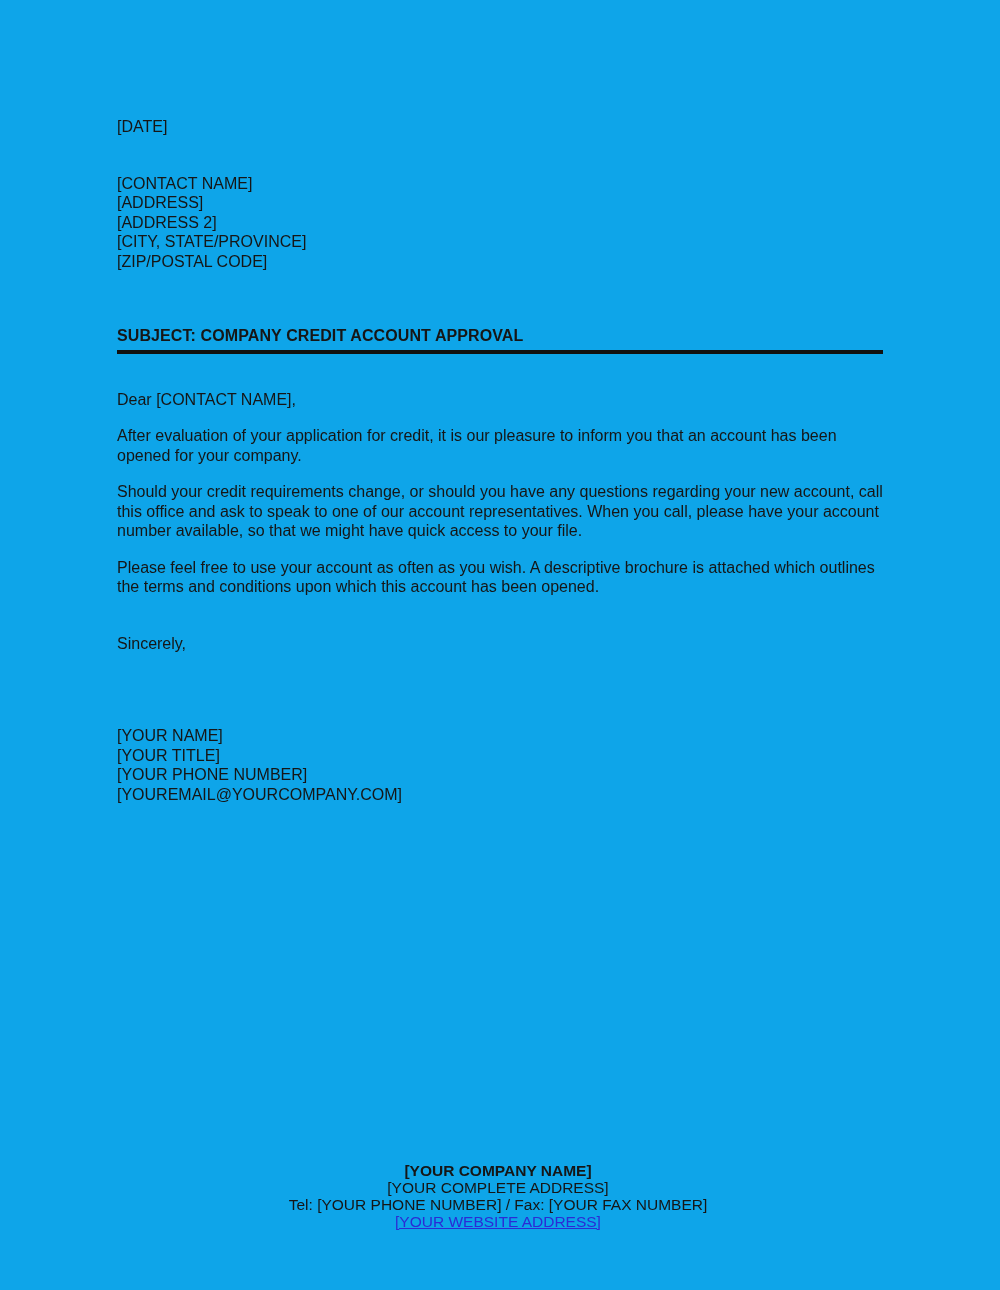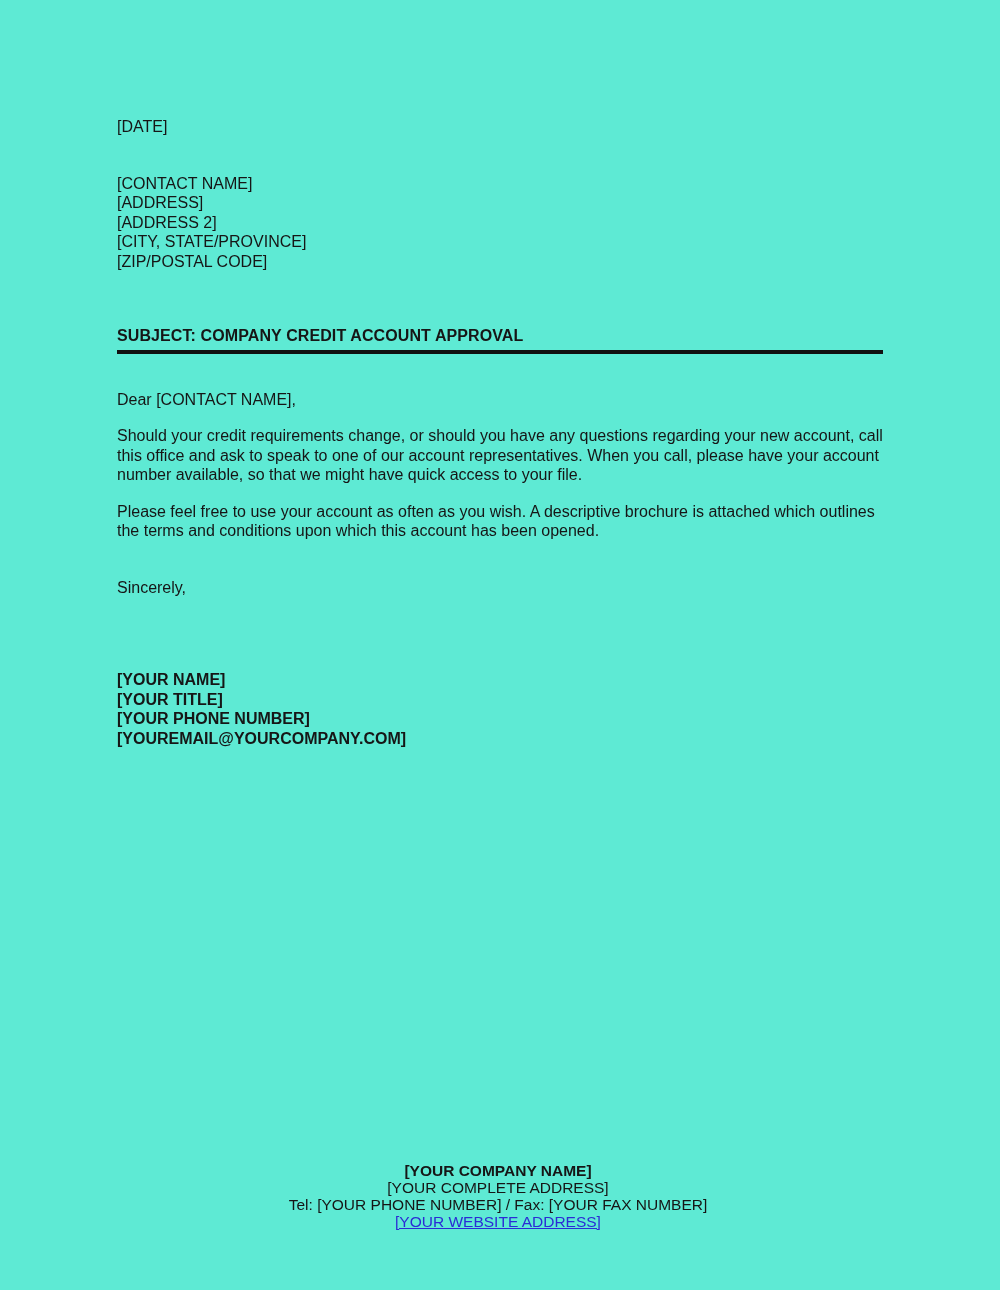--- a/index.html
+++ b/index.html
@@ -1,21 +1,21 @@
 <!DOCTYPE html>
 <html><head>
 <meta charset="utf-8">
 <style>
   * { margin: 0; padding: 0; box-sizing: border-box; }
   html, body { background: #ffffff; }
   .page {
     position: relative;
     width: 1000px;
     height: 1290px;
-    background: #5eead4;
+    background: #0ea5e9;
     font-family: "Liberation Sans", "DejaVu Sans", sans-serif;
     color: #161616;
     overflow: hidden;
   }
   .content {
     position: absolute;
     top: 117px;
     left: 117px;
     width: 766px;
     font-size: 16px;
@@ -31,21 +31,21 @@
   .subject-rule {
     margin-top: 4px;
     width: 766px;
     height: 4px;
     background: #111111;
     border: none;
   }
   .salutation { margin-top: 36px; }
   .body-paragraph { margin-top: 17px; }
   .closing { margin-top: 37px; }
-  .signature-block { margin-top: 73px; font-weight: bold; }
+  .signature-block { margin-top: 73px; }
   .footer {
     position: absolute;
     top: 1162px;
     left: 0;
     width: 996px;
     text-align: center;
     font-size: 15.5px;
     line-height: 17px;
     color: #161616;
   }
@@ -69,20 +69,21 @@
       <div>[ADDRESS 2]</div>
       <div>[CITY, STATE/PROVINCE]</div>
       <div>[ZIP/POSTAL CODE]</div>
     </div>
 
     <div class="subject-line">SUBJECT: COMPANY CREDIT ACCOUNT APPROVAL</div>
     <div class="subject-rule"></div>
 
     <div class="salutation">Dear [CONTACT NAME],</div>
 
+    <p class="body-paragraph">After evaluation of your application for credit, it is our pleasure to inform you that an account has been opened for your company.</p>
     <p class="body-paragraph">Should your credit requirements change, or should you have any questions regarding your new account, call this office and ask to speak to one of our account representatives. When you call, please have your account number available, so that we might have quick access to your file.</p>
     <p class="body-paragraph">Please feel free to use your account as often as you wish. A descriptive brochure is attached which outlines the terms and conditions upon which this account has been opened.</p>
 
     <div class="closing">Sincerely,</div>
 
     <div class="signature-block">
       <div>[YOUR NAME]</div>
       <div>[YOUR TITLE]</div>
       <div>[YOUR PHONE NUMBER]</div>
       <div>[YOUREMAIL@YOURCOMPANY.COM]</div>

